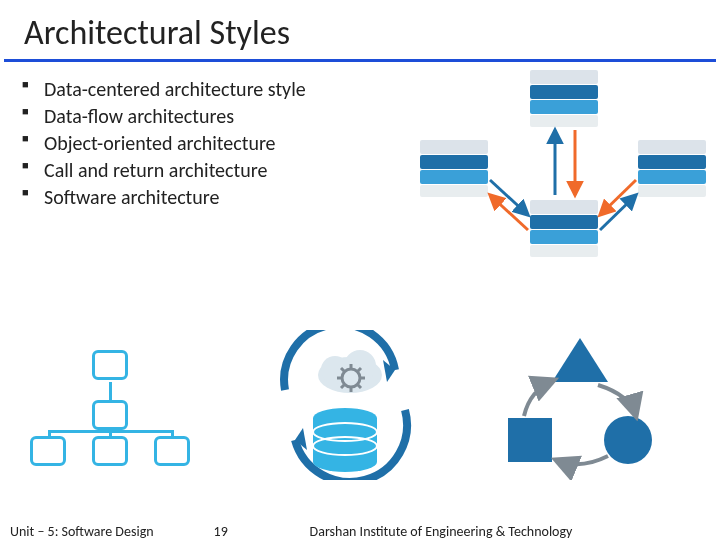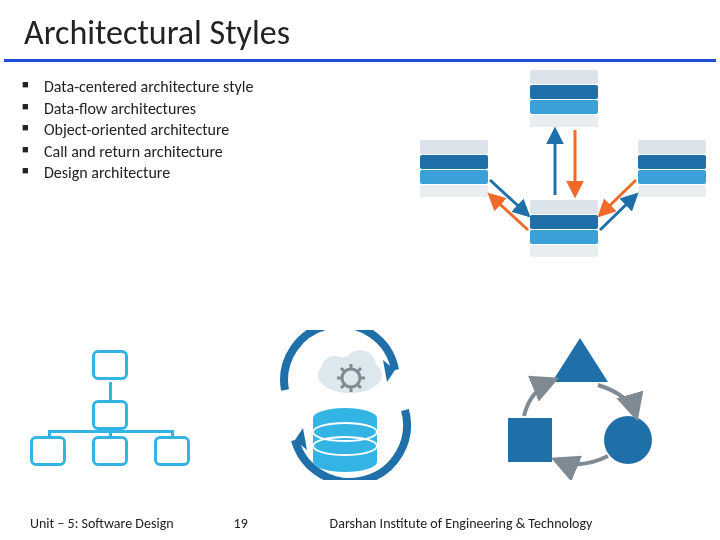--- a/index.html
+++ b/index.html
@@ -13,43 +13,43 @@
     font-size: 34px; font-weight: 400;
     padding: 12px 20px 6px 20px;
     border-bottom: 3px solid #1d4ed8;
     margin: 0 4px;
   }
   .bullets {
     padding: 14px 0 0 44px;
     list-style: none;
   }
   .bullets li {
-    font-size: 16px; line-height: 1.35;
+    font-size: 20px; line-height: 1.35;
     position: relative;
   }
   .bullets li::before {
     content: "■"; position: absolute; left: -22px; top: 2px;
     font-size: 11px; color: #222;
   }
   .diagram-area {
     position: absolute; top: 70px; left: 420px; width: 290px; height: 210px;
   }
   .dbicon {
     position: absolute; width: 68px; height: 58px;
   }
   .dbicon .layer { position: absolute; left: 0; width: 100%; height: 14px; border-radius: 2px; }
   .dbicon .l1 { top: 0; background: #dce3ea; }
   .dbicon .l2 { top: 15px; background: #1f6fa8; }
   .dbicon .l3 { top: 30px; background: #3aa0d8; }
   .dbicon .l4 { top: 45px; height: 12px; background: #e8edef; }
   .arrow { position: absolute; }
   .footer {
-    position: absolute; left: 0; right: 0; bottom: 8px;
+    position: absolute; left: 0; right: 0; bottom: 0;
     display: flex; align-items: center;
-    padding: 0 10px; font-size: 14px; margin-left: 20px;
+    padding: 0 10px; font-size: 14px;
   }
   .footer .unit { flex: 0 0 auto; }
   .footer .num { width: 46px; text-align: left; margin: 0 6px 0 60px;}
   .footer .inst { flex: 1; padding-left: 44px; }
   
   .hier { position: absolute; left: 30px; top: 350px; width: 180px; height: 120px; }
   .hbox { position: absolute; width: 36px; height: 30px; border: 3px solid #34b4e4; border-radius: 6px; background: transparent; }
   .hline { position: absolute; background: #34b4e4; }
   
   .cdb { position: absolute; left: 255px; top: 330px; width: 180px; height: 150px; }
@@ -59,21 +59,21 @@
 </head>
 <body>
 
 <h1 class="title">Architectural Styles</h1>
 
 <ul class="bullets">
   <li>Data-centered architecture style</li>
   <li>Data-flow architectures</li>
   <li>Object-oriented architecture</li>
   <li>Call and return architecture</li>
-  <li>Design architecture</li>
+  <li>Software architecture</li>
 </ul>
 
 <div class="diagram-area">
 
   <div class="dbicon" style="left:110px; top:130px;">
     <div class="layer l1"></div>
       <div class="layer l2"></div>
       <div class="layer l3"></div>
       <div class="layer l4"></div>
   </div>

